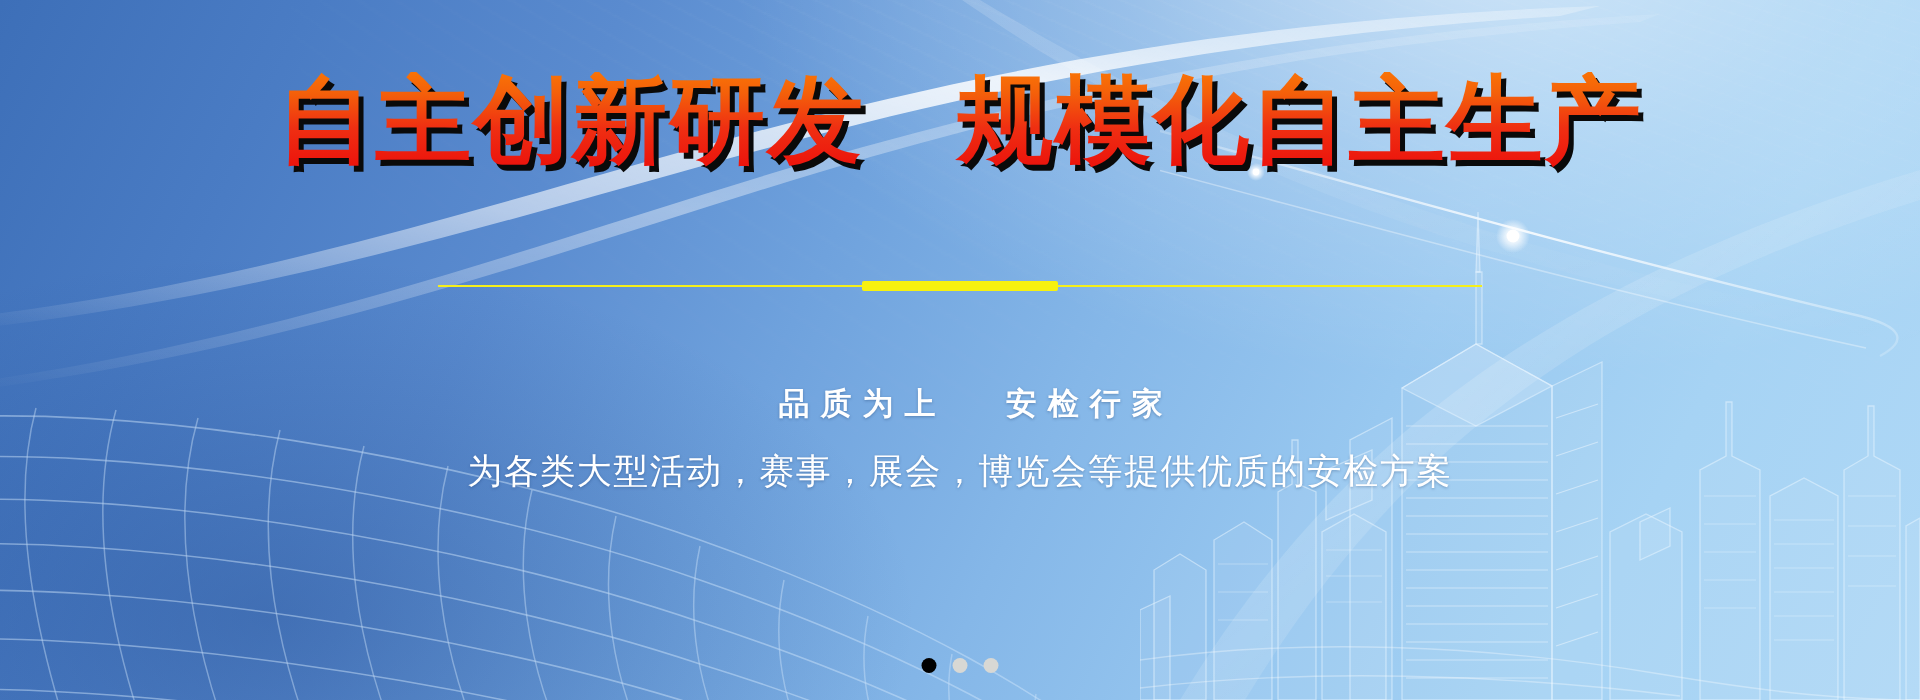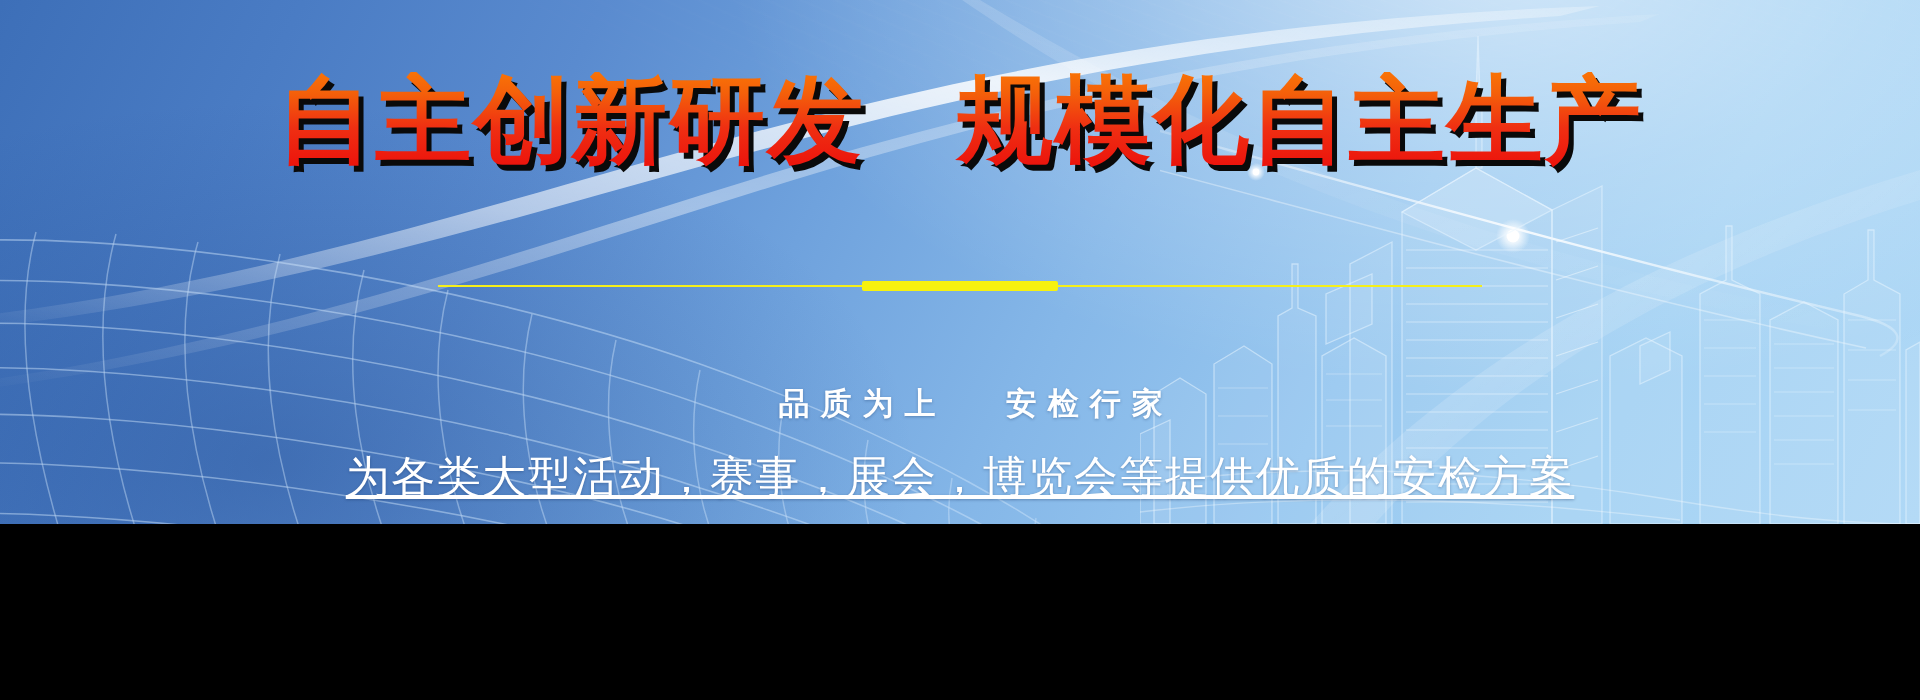--- a/index.html
+++ b/index.html
@@ -3,21 +3,21 @@
 <meta charset="utf-8">
 <style>
   html, body {
     margin: 0;
     padding: 0;
     background: #000;
   }
   #banner {
     position: relative;
     width: 1920px;
-    height: 524px;
+    height: 700px;
     overflow: hidden;
     font-family: "Liberation Sans", "DejaVu Sans", sans-serif;
     
     background:
       linear-gradient(115deg,
         #3d6fb8 0%,
         #4a7cc4 14%,
         #5a8bcf 28%,
         #6fa2dd 42%,
         #85b7e8 56%,
@@ -138,26 +138,25 @@
     user-select: none;
     padding-left: 32px;
   }
   .sub1 .sp { display: inline-block; width: 20px; }
 
   .sub2 {
     position: absolute;
     left: 0; right: 0;
     top: 448px;
     color: #ffffff;
-    font-size: 44px;
+    font-size: 35px;
     font-weight: 500;
     letter-spacing: 1.5px;
     text-shadow: 0 1px 3px rgba(20,50,95,0.35);
     user-select: none;
-    text-decoration: underline;
   }
 
   .dots {
     position: absolute;
     left: 50%;
     transform: translateX(-50%);
     top: 658px;
     display: flex;
     gap: 16px;
     align-items: center;

